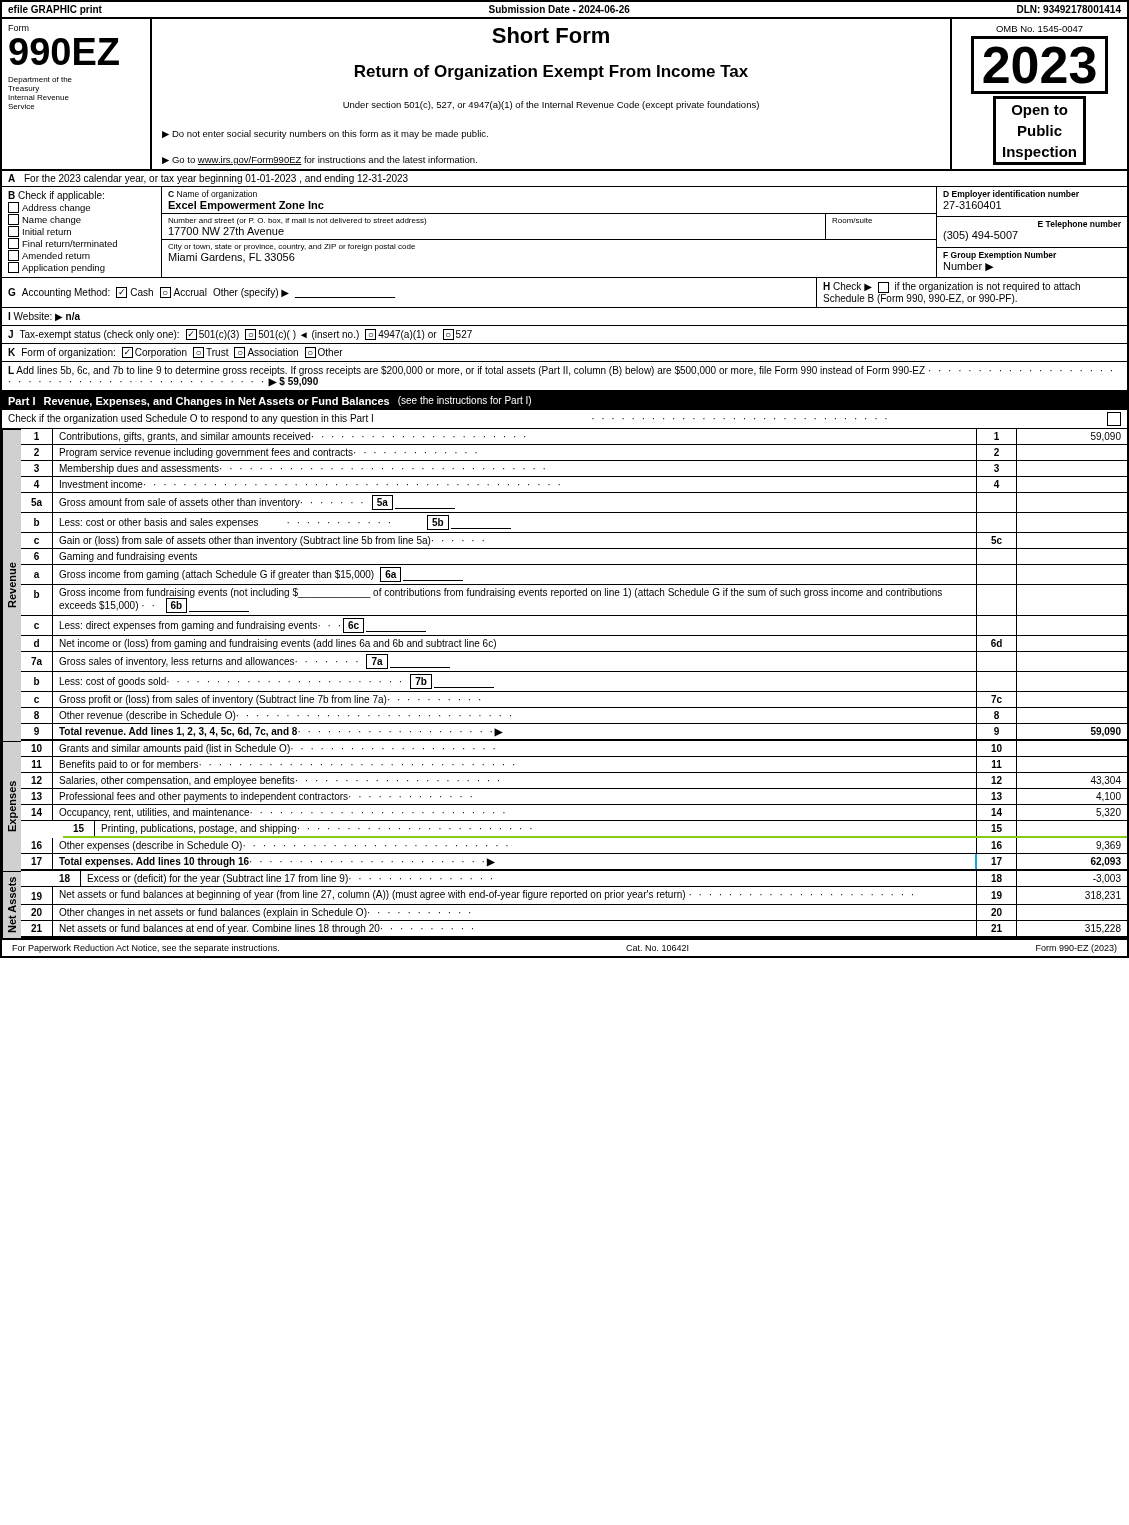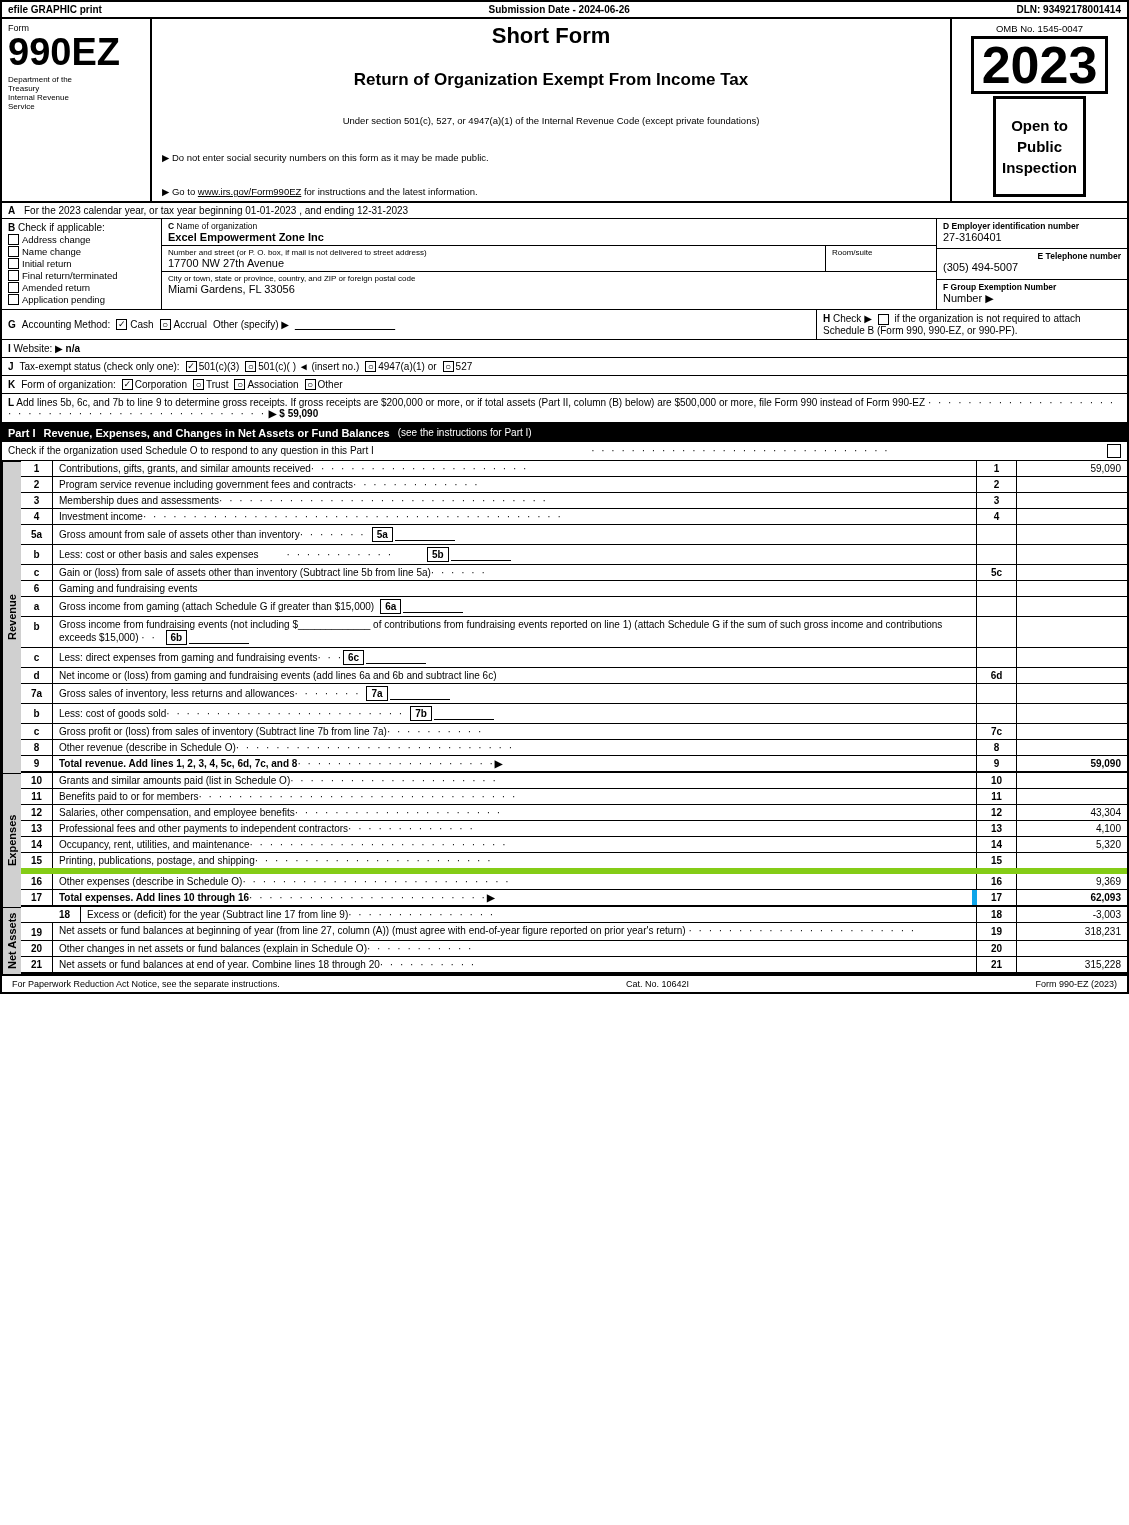--- a/index.html
+++ b/index.html
@@ -36,21 +36,21 @@
       <div style="font-size:9.5px; text-align:center; margin:3px 0;">Under section 501(c), 527, or 4947(a)(1) of the Internal Revenue Code (except private foundations)</div>
       <div style="font-size:9.5px; margin:2px 0;">▶ Do not enter social security numbers on this form as it may be made public.</div>
       <div style="font-size:9.5px;">
         ▶ Go to <span style="text-decoration:underline;">www.irs.gov/Form990EZ</span> for instructions and the latest information.
       </div>
     </div>
 
     <div style="width:175px; padding:4px; display:flex; flex-direction:column; align-items:center;">
       <div style="font-size:9.5px; text-align:center;">OMB No. 1545-0047</div>
       <div style="font-size:52px; font-weight:bold; text-align:center; line-height:1; border:3px solid black; padding:0 8px; margin:2px 0;">2023</div>
-      <div style="font-size:15px; font-weight:bold; text-align:center; border:3px solid black; padding:16px 6px; line-height:1.4;">
+      <div style="font-size:15px; font-weight:bold; text-align:center; border:3px solid black; padding:0 6px; line-height:1.4;">
         Open to<br>Public<br>Inspection
       </div>
     </div>
   </div>
 
   <div style="border-bottom:1px solid black; padding:2px 6px; font-size:10px;">
     <span style="font-weight:bold;">A</span>
     <span style="margin-left:6px;">For the 2023 calendar year, or tax year beginning 01-01-2023 , and ending 12-31-2023</span>
   </div>
 
@@ -407,37 +407,37 @@
         <div style="width:110px;text-align:right;padding:2px 6px;font-size:10px;display:flex;align-items:center;justify-content:flex-end;">4,100</div>
       </div>
 
       <div style="display:flex; border-bottom:1px solid black;">
         <div style="width:32px;text-align:center;padding:2px;border-right:1px solid black;font-weight:bold;font-size:10px;display:flex;align-items:center;justify-content:center;">14</div>
         <div style="flex:1;padding:2px 6px;font-size:10px;border-right:1px solid black;display:flex;align-items:center;">Occupancy, rent, utilities, and maintenance <span style="letter-spacing:2px;"> · · · · · · · · · · · · · · · · · · · · · · · · · ·</span></div>
         <div style="width:40px;text-align:center;padding:2px;border-right:1px solid black;font-weight:bold;font-size:10px;display:flex;align-items:center;justify-content:center;">14</div>
         <div style="width:110px;text-align:right;padding:2px 6px;font-size:10px;display:flex;align-items:center;justify-content:flex-end;">5,320</div>
       </div>
 
-      <div style="display:flex; border-bottom:6px solid #84cc16;">
+      <div style="display:flex; border-bottom:2px solid #84cc16;margin-left:42px;">
         <div style="width:32px;text-align:center;padding:2px;border-right:1px solid black;font-weight:bold;font-size:10px;display:flex;align-items:center;justify-content:center;">15</div>
         <div style="flex:1;padding:2px 6px;font-size:10px;border-right:1px solid black;display:flex;align-items:center;">Printing, publications, postage, and shipping <span style="letter-spacing:2px;"> · · · · · · · · · · · · · · · · · · · · · · · ·</span></div>
         <div style="width:40px;text-align:center;padding:2px;border-right:1px solid black;font-weight:bold;font-size:10px;display:flex;align-items:center;justify-content:center;">15</div>
         <div style="width:110px;padding:2px 6px;"></div>
       </div>
 
       <div style="display:flex; border-bottom:1px solid black;">
         <div style="width:32px;text-align:center;padding:2px;border-right:1px solid black;font-weight:bold;font-size:10px;display:flex;align-items:center;justify-content:center;">16</div>
         <div style="flex:1;padding:2px 6px;font-size:10px;border-right:1px solid black;display:flex;align-items:center;">Other expenses (describe in Schedule O) <span style="letter-spacing:2px;"> · · · · · · · · · · · · · · · · · · · · · · · · · · ·</span></div>
         <div style="width:40px;text-align:center;padding:2px;border-right:1px solid black;font-weight:bold;font-size:10px;display:flex;align-items:center;justify-content:center;">16</div>
         <div style="width:110px;text-align:right;padding:2px 6px;font-size:10px;display:flex;align-items:center;justify-content:flex-end;">9,369</div>
       </div>
 
       <div style="display:flex; border-bottom:2px solid black;">
         <div style="width:32px;text-align:center;padding:2px;border-right:1px solid black;font-weight:bold;font-size:10px;display:flex;align-items:center;justify-content:center;">17</div>
-        <div style="flex:1;padding:2px 6px;font-size:10px;border-right:5px solid #0ea5e9;display:flex;align-items:center;font-weight:bold;">Total expenses. Add lines 10 through 16 <span style="letter-spacing:2px;font-weight:normal;"> · · · · · · · · · · · · · · · · · · · · · · · ·</span> ▶</div>
+        <div style="flex:1;padding:2px 6px;font-size:10px;border-right:2px solid #0ea5e9;display:flex;align-items:center;font-weight:bold;">Total expenses. Add lines 10 through 16 <span style="letter-spacing:2px;font-weight:normal;"> · · · · · · · · · · · · · · · · · · · · · · · ·</span> ▶</div>
         <div style="width:40px;text-align:center;padding:2px;border-right:1px solid black;font-weight:bold;font-size:10px;display:flex;align-items:center;justify-content:center;">17</div>
         <div style="width:110px;text-align:right;padding:2px 6px;font-size:10px;font-weight:bold;display:flex;align-items:center;justify-content:flex-end;">62,093</div>
       </div>
     </div>
   </div>
 
   <div style="display:flex;">
     <div style="writing-mode:vertical-rl; transform:rotate(180deg); font-weight:bold; font-size:11px; background:#d0d0d0; text-align:center; padding:4px 3px; border-right:1px solid black; border-bottom:1px solid black;">Net Assets</div>
     <div style="flex:1;">
 

